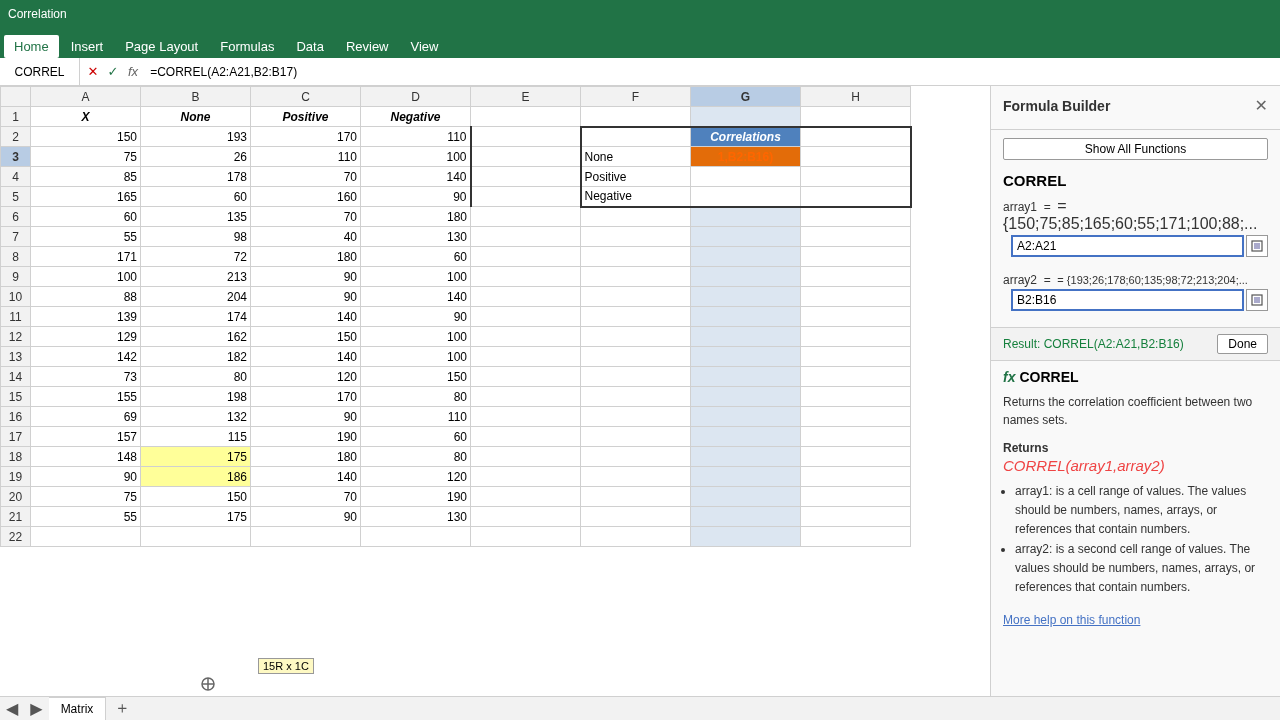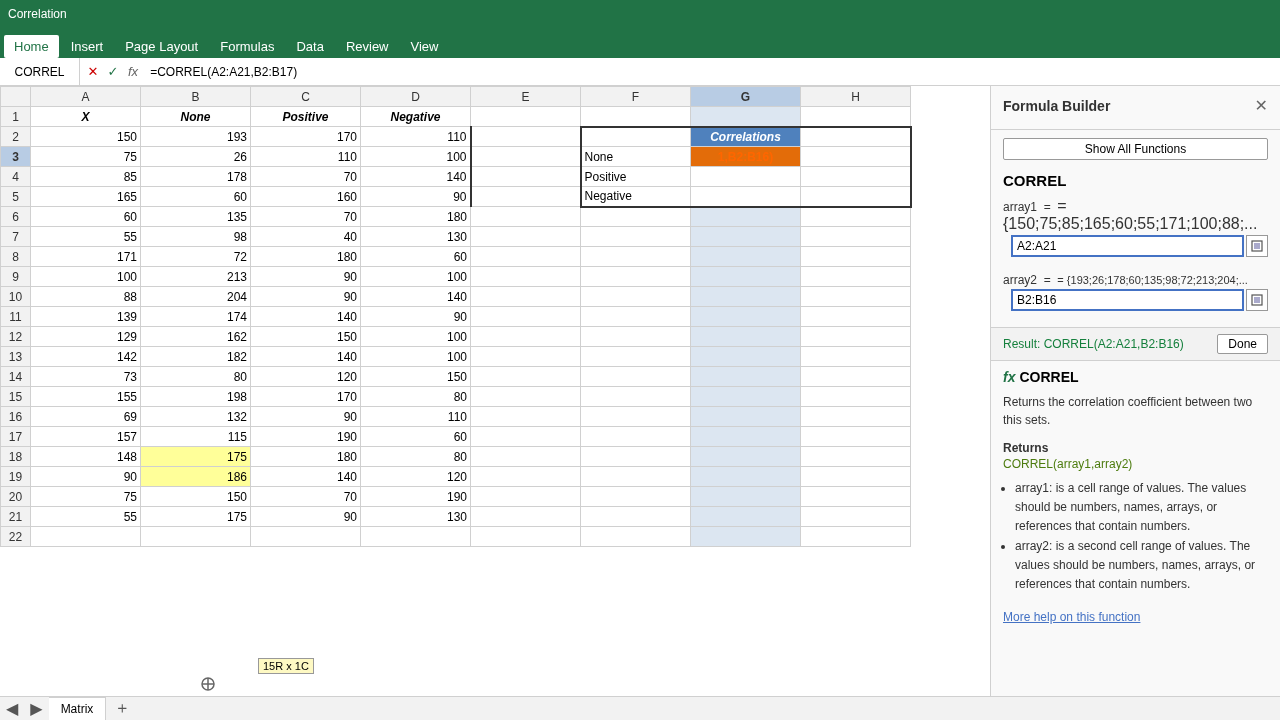--- a/index.html
+++ b/index.html
@@ -309,22 +309,23 @@
     }
 
     .syntax-label {
       font-weight: bold;
       color: #333;
       padding: 4px 12px 2px;
       font-size: 12px;
     }
     .syntax-value {
       padding: 0 12px 8px;
-      font-size: 12px;
-      color: #4d7c0f;
+      font-size: 15px;
+      color: #ef4444;
+      font-style: italic;
     }
 
     .bullet-list {
       padding: 0 12px 8px 24px;
       font-size: 12px;
       color: #333;
       line-height: 1.6;
     }
     .bullet-list li { list-style: disc; }
 
@@ -712,21 +713,21 @@
     <div class="result-row">
       <span class="result-text">Result: CORREL(A2:A21,B2:B16)</span>
       <button class="done-btn">Done</button>
     </div>
 
     <div class="fx-section">
       <span class="fx-icon">fx</span>
       <span class="fx-func-name">CORREL</span>
     </div>
 
-    <div class="description-section">Returns the correlation coefficient between two this sets.</div>
+    <div class="description-section">Returns the correlation coefficient between two names sets.</div>
 
     <div class="syntax-label">Returns</div>
     <div class="syntax-value">CORREL(array1,array2)</div>
 
     <ul class="bullet-list" id="bullet-list">
         <li>array1: is a cell range of values. The values should be numbers, names, arrays, or references that contain numbers.</li>
         <li>array2: is a second cell range of values. The values should be numbers, names, arrays, or references that contain numbers.</li>
       </ul>
 
     <div class="more-help">More help on this function</div>

